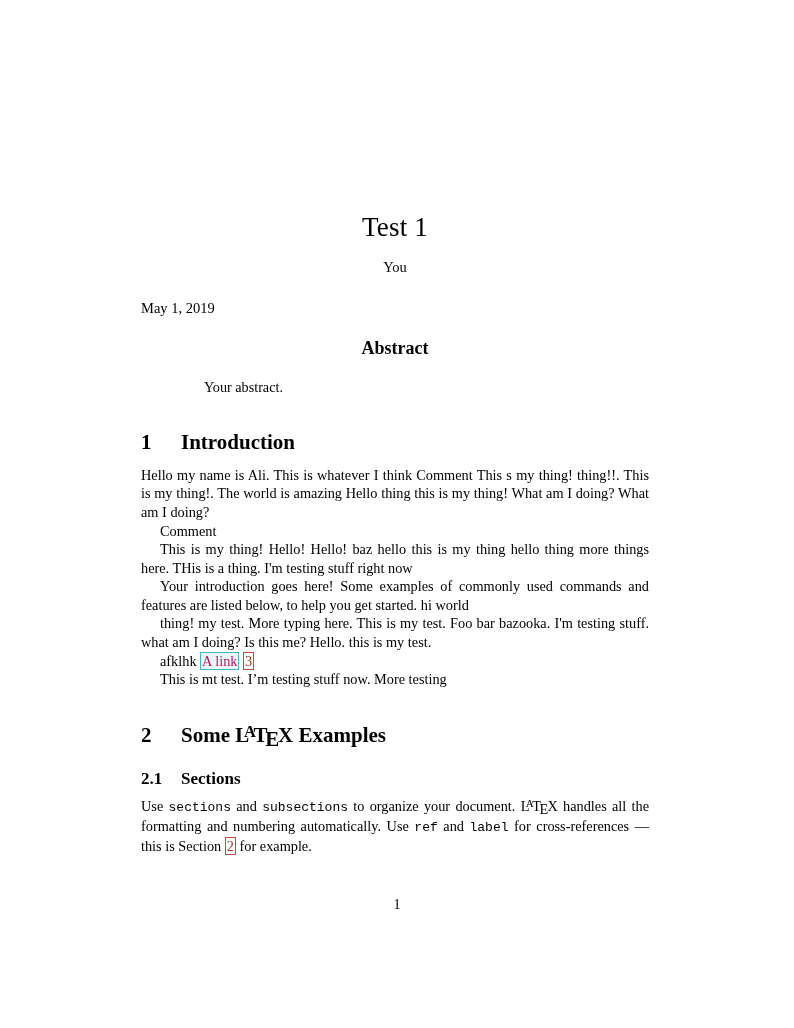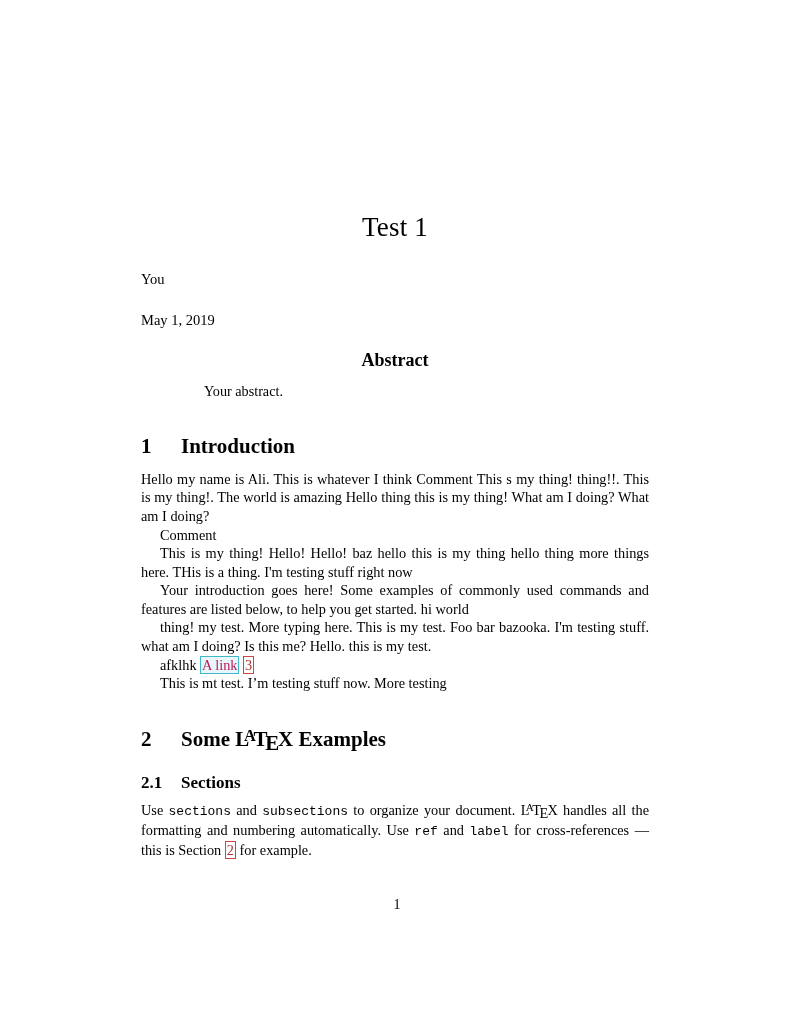--- a/index.html
+++ b/index.html
@@ -29,36 +29,37 @@
     width: 508px;
   }
   .doc-title {
     text-align: center;
     font-size: 27px;
     margin-top: 213px;
     line-height: 1.1;
     letter-spacing: 0.2px;
   }
   .doc-author {
+    text-align: center;
     font-size: 14.5px;
-    margin-top: 28px;
+    margin-top: 16px;
   }
   .doc-date {
     text-align: left;
     font-size: 14.5px;
     margin-top: 24px;
   }
   .abstract-heading {
     text-align: center;
     font-size: 18px;
     font-weight: bold;
     margin-top: 21px;
   }
   .abstract-body {
-    margin-top: 12px;
+    margin-top: 20px;
     margin-left: 63px;
     margin-right: 63px;
     font-size: 14.2px;
     text-align: justify;
   }
   h1.section {
     font-size: 21px;
     font-weight: bold;
     margin: 34px 0 12px 0;
     line-height: 1.15;

